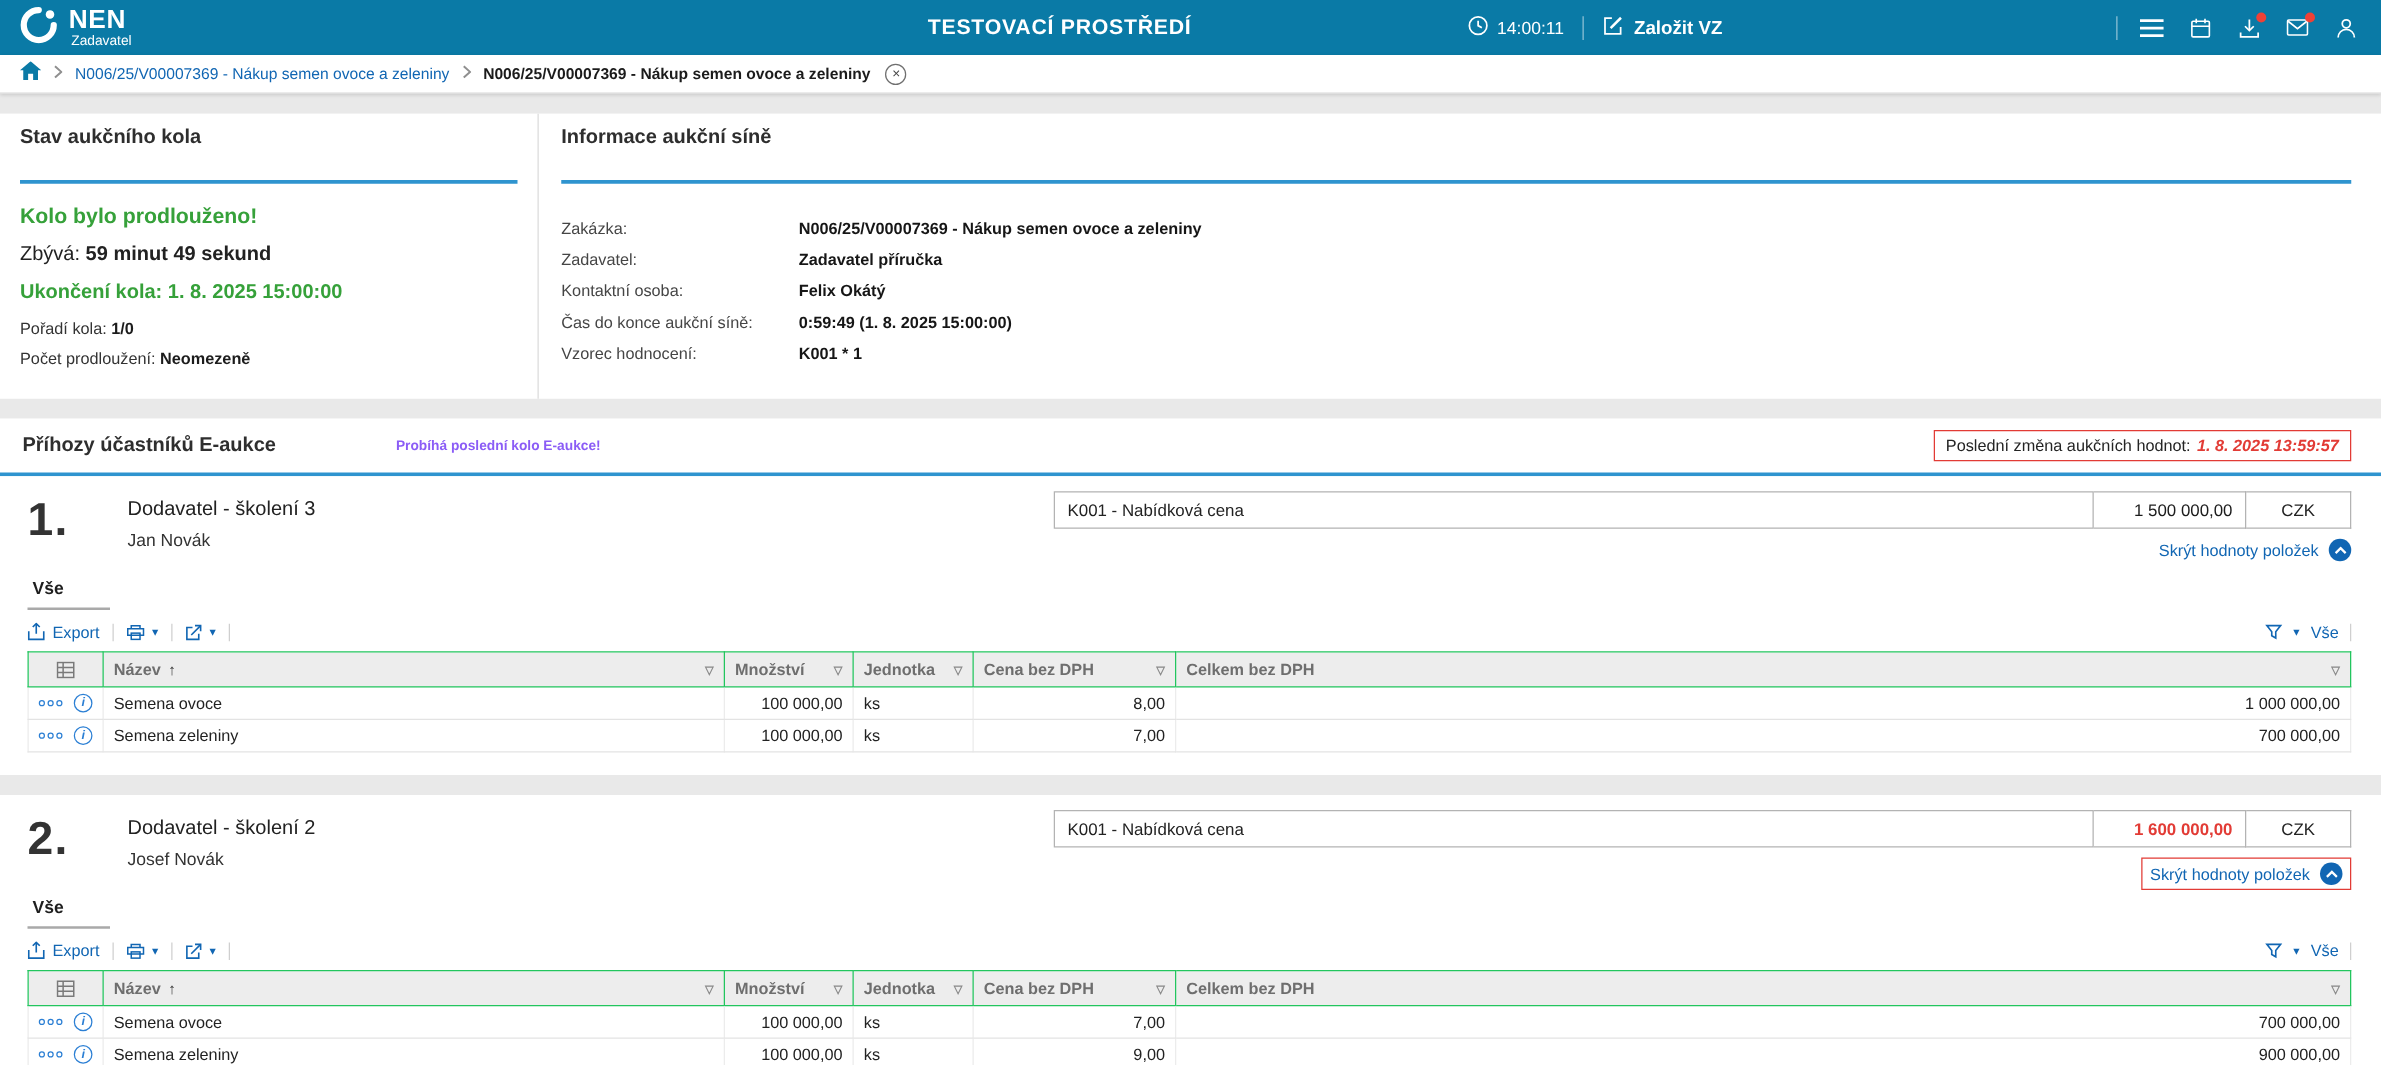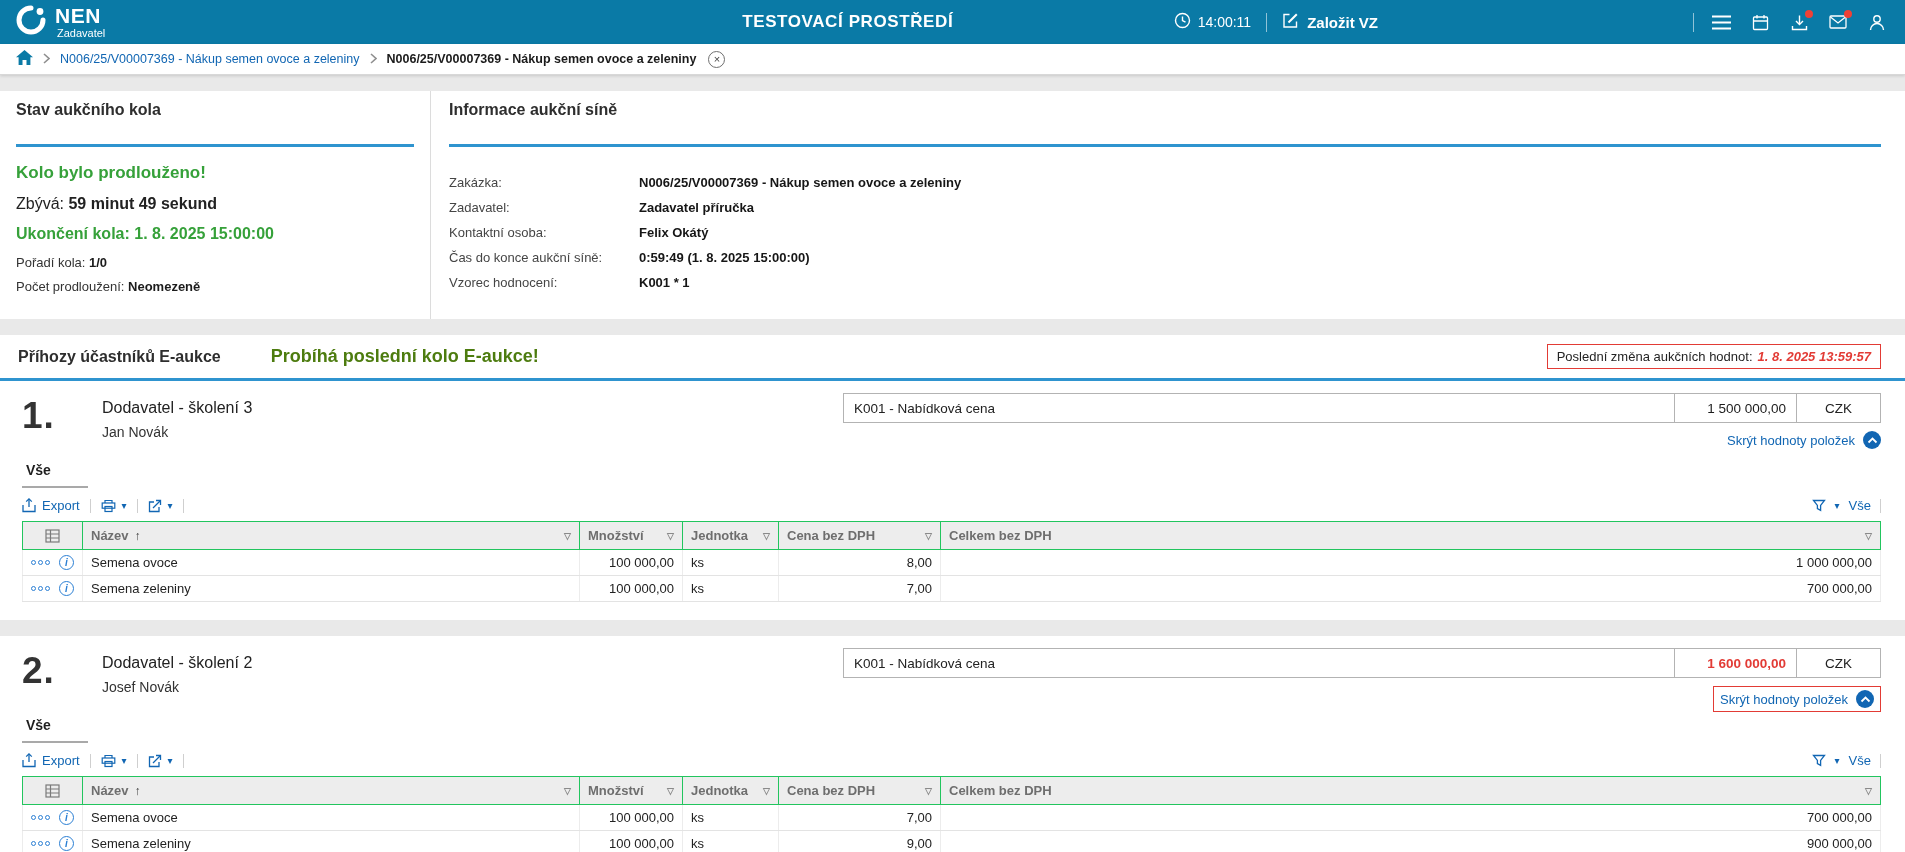--- a/index.html
+++ b/index.html
@@ -46,21 +46,21 @@
   .kv{font-size:13px;color:#333;margin-bottom:9px}
   .kv b{font-weight:700;color:#1c1c1c}
   .info-rows{margin-top:28px}
   .info-row{display:flex;font-size:13px;margin-bottom:10px}
   .info-label{width:190px;color:#454545}
   .info-value{font-weight:700;color:#161616}
 
   
   .bids-header{display:flex;align-items:center;padding:9px 24px 9px 18px;border-bottom:3px solid #2f94cf;background:#fff}
   .bids-title{font-size:16px;font-weight:700;color:#2e2e2e}
-  .bids-notice{color:#4d7c0f;font-weight:700;font-size:18px;margin-left:50px}
+  .bids-notice{color:#8b5cf6;font-weight:700;font-size:11px;margin-left:96px}
   .last-change{margin-left:auto;border:1px solid #e23b35;padding:4px 9px;font-size:13px;display:flex;gap:5px;align-items:center;background:#fff}
   .last-change .lbl{color:#242424}
   .last-change .val{color:#e23b35;font-weight:700;font-style:italic}
 
   
   .white{background:#fff}
   .participant{background:#fff;position:relative;padding-bottom:18px}
   .p-head{position:relative;padding:16px 24px 0 22px;min-height:76px}
   .p-rank{font-size:37px;font-weight:700;color:#333;float:left;line-height:1;letter-spacing:1px}
   .p-names{margin-left:80px;padding-top:2px}

